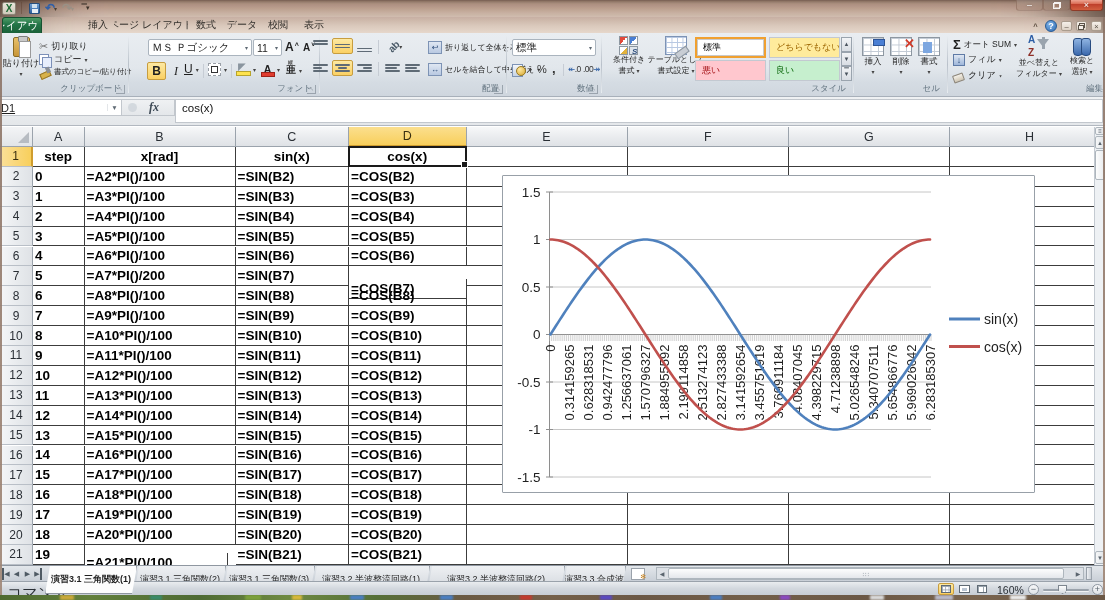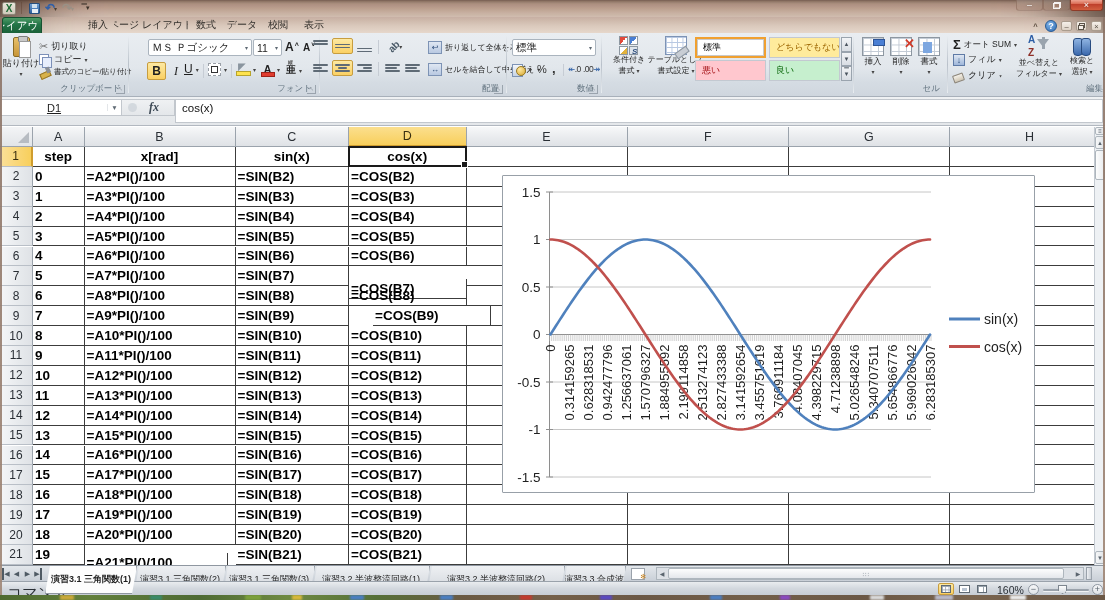--- a/index.html
+++ b/index.html
@@ -136,21 +136,21 @@
   .az-ic .z { position:absolute; left:0; bottom:0px; font-size:10px; font-weight:bold; color:#8e2f27; }
   .az-ic .fun { position:absolute; right:1px; top:3px; width:0; height:0; border-left:6px solid transparent; border-right:6px solid transparent; border-top:8px solid #9aa4ae; }
   .az-ic .fun:after { content:""; position:absolute; left:-1.5px; top:-10px; width:3px; height:12px; background:#9aa4ae; }
   .binoc { position:relative; width:20px; height:20px; }
   .binoc:before,.binoc:after { content:""; position:absolute; top:2px; width:8px; height:16px; background:linear-gradient(180deg,#8fb4e2,#3b69ad); border:1px solid #274b80; border-radius:3px 3px 4px 4px; }
   .binoc:before{ left:1px; } .binoc:after{ right:1px; }
 
   
   #formulabar { left:0; top:97px; width:1105px; height:29px; background:linear-gradient(180deg,#eff1f3,#e4e7ea); border-bottom:1px solid #b2b8c0; }
   #namebox { left:0px; top:2px; width:122px; height:17px; background:#fff; border:1px solid #c2c7cd; display:flex; align-items:center; }
-  #namebox .val { flex:1; text-align:center; font-size:11px;text-decoration:underline; }
+  #namebox .val { flex:1; text-align:left; font-size:11px;text-decoration:underline; }
   #namebox .arr { width:14px; font-size:6.5px; color:#5f6a74; text-align:center; border-left:1px solid #e3e6e9; }
   #fxgap { left:122px; top:2px; width:53px; height:17px; background:linear-gradient(180deg,#eff1f3,#e4e7ea); border:1px solid #c2c7cd; border-left:none; display:flex; align-items:center; }
   #fxcircle { width:9px; height:9px; border-radius:50%; background:#cdd3d9; margin-left:6px; opacity:.8; }
   #fx-label { margin-left:12px; font-family:"Liberation Serif",serif; font-style:italic; font-weight:bold; font-size:12px; color:#3e4a56; }
   #formula-field { left:175px; top:2px; right:2px; height:24px; background:#fff; border:1px solid #c2c7cd; font-size:11.5px; padding:2px 0 0 6px; color:#111; }
 
   
   #grid-viewport { left:0; top:127px; width:1094px; height:438px; background:#fff; overflow:hidden; }
   #colheaders { position:absolute; left:0; top:0; height:20px; width:100%; }
   .colhdr { position:absolute; top:0; height:20px; background:linear-gradient(180deg,#f7f8f9 0%,#e9ebee 55%,#dfe2e6 100%); border-right:1px solid #9ba3ac; border-bottom:1px solid #9ba3ac; display:flex; align-items:center; justify-content:center; font-size:12.5px; color:#2a2f35; }
@@ -472,20 +472,21 @@
         <div class="chip" style="left: 93px; top: 4px; background: rgb(255, 255, 255); color: rgb(0, 0, 0); border: 2px solid rgb(240, 160, 48); box-shadow: rgb(201, 201, 201) 0px 0px 0px 1px inset;">標準</div>
         <div class="chip" style="left: 167px; top: 4px; background: rgb(255, 235, 156); color: rgb(156, 101, 0);">どちらでもない</div>
         <div class="chip" style="left: 93px; top: 27px; background: rgb(255, 199, 206); color: rgb(156, 0, 6);">悪い</div>
         <div class="chip" style="left: 167px; top: 27px; background: rgb(198, 239, 206); color: rgb(0, 97, 0);">良い</div>
       </div>
     <div class="gal-scroll" style="right:2px;top:4px;height:44px;width:11px;">
       <div>▲</div>
       <div>▼</div>
       <div>▼<span style="position:absolute;margin-top:-7px;">▔</span></div>
     </div>
+    <div class="glabel">スタイル</div>
     <div class="gdiv"></div>
   </div>
 
   <div class="rgroup" id="g-cells" style="left:854px;width:94px;">
     <div class="rbtn-big" style="left:6px;top:4px;width:26px;">
       <span class="cells-ic ins"></span>
       <span>挿入</span>
         <span class="dd">▾</span>
     </div>
     <div class="rbtn-big" style="left:34px;top:4px;width:26px;">
@@ -626,39 +627,39 @@
       <div class="cell lalign" style="left: 949.5px; top: 99.6px; width: 161px; height: 19.9px;"></div>
       <div class="cell lalign" style="left: 33px; top: 119.5px; width: 51.5px; height: 19.9px;">4</div>
       <div class="cell lalign" style="left: 84.5px; top: 119.5px; width: 151px; height: 19.9px;">=A6*PI()/100</div>
       <div class="cell lalign" style="left: 235.5px; top: 119.5px; width: 113.5px; height: 19.9px;">=SIN(B6)</div>
       <div class="cell lalign" style="left: 349px; top: 119.5px; width: 117.5px; height: 19.9px;">=COS(B6)</div>
       <div class="cell lalign" style="left: 466.5px; top: 119.5px; width: 161px; height: 19.9px;"></div>
       <div class="cell lalign" style="left: 627.5px; top: 119.5px; width: 161.5px; height: 19.9px;"></div>
       <div class="cell lalign" style="left: 789px; top: 119.5px; width: 160.5px; height: 19.9px;"></div>
       <div class="cell lalign" style="left: 949.5px; top: 119.5px; width: 161px; height: 19.9px;"></div>
       <div class="cell lalign" style="left: 33px; top: 139.4px; width: 51.5px; height: 19.9px;">5</div>
-      <div class="cell lalign" style="left: 84.5px; top: 139.4px; width: 151px; height: 19.9px;">=A7*PI()/100</div>
+      <div class="cell lalign" style="left: 84.5px; top: 139.4px; width: 151px; height: 19.9px;">=A7*PI()/200</div>
       <div class="cell lalign" style="left: 235.5px; top: 139.4px; width: 113.5px; height: 19.9px;">=SIN(B7)</div>
       <div class="cell lalign" style="left: 349px; top: 139.4px; width: 117.5px; height: 19.9px; margin-top: 13px;">=COS(B7)</div>
       <div class="cell lalign" style="left: 466.5px; top: 139.4px; width: 161px; height: 19.9px;"></div>
       <div class="cell lalign" style="left: 627.5px; top: 139.4px; width: 161.5px; height: 19.9px;"></div>
       <div class="cell lalign" style="left: 789px; top: 139.4px; width: 160.5px; height: 19.9px;"></div>
       <div class="cell lalign" style="left: 949.5px; top: 139.4px; width: 161px; height: 19.9px;"></div>
       <div class="cell lalign" style="left: 33px; top: 159.3px; width: 51.5px; height: 19.9px;">6</div>
       <div class="cell lalign" style="left: 84.5px; top: 159.3px; width: 151px; height: 19.9px;">=A8*PI()/100</div>
       <div class="cell lalign" style="left: 235.5px; top: 159.3px; width: 113.5px; height: 19.9px;">=SIN(B8)</div>
       <div class="cell lalign" style="left: 349px; top: 159.3px; width: 117.5px; height: 19.9px;">=COS(B8)</div>
       <div class="cell lalign" style="left: 466.5px; top: 159.3px; width: 161px; height: 19.9px;"></div>
       <div class="cell lalign" style="left: 627.5px; top: 159.3px; width: 161.5px; height: 19.9px;"></div>
       <div class="cell lalign" style="left: 789px; top: 159.3px; width: 160.5px; height: 19.9px;"></div>
       <div class="cell lalign" style="left: 949.5px; top: 159.3px; width: 161px; height: 19.9px;"></div>
       <div class="cell lalign" style="left: 33px; top: 179.2px; width: 51.5px; height: 19.9px;">7</div>
       <div class="cell lalign" style="left: 84.5px; top: 179.2px; width: 151px; height: 19.9px; text-align: right;">=A9*PI()/100</div>
       <div class="cell lalign" style="left: 235.5px; top: 179.2px; width: 113.5px; height: 19.9px;">=SIN(B9)</div>
-      <div class="cell lalign" style="left: 349px; top: 179.2px; width: 117.5px; height: 19.9px; margin-left: 24px;">=COS(B9)</div>
+      <div class="cell lalign" style="left: 349px; top: 179.2px; width: 117.5px; height: 19.9px;">=COS(B9)</div>
       <div class="cell lalign" style="left: 466.5px; top: 179.2px; width: 161px; height: 19.9px;"></div>
       <div class="cell lalign" style="left: 627.5px; top: 179.2px; width: 161.5px; height: 19.9px;"></div>
       <div class="cell lalign" style="left: 789px; top: 179.2px; width: 160.5px; height: 19.9px;"></div>
       <div class="cell lalign" style="left: 949.5px; top: 179.2px; width: 161px; height: 19.9px;"></div>
       <div class="cell lalign" style="left: 33px; top: 199.1px; width: 51.5px; height: 19.9px;">8</div>
       <div class="cell lalign" style="left: 84.5px; top: 199.1px; width: 151px; height: 19.9px;">=A10*PI()/100</div>
       <div class="cell lalign" style="left: 235.5px; top: 199.1px; width: 113.5px; height: 19.9px;">=SIN(B10)</div>
       <div class="cell lalign" style="left: 349px; top: 199.1px; width: 117.5px; height: 19.9px;">=COS(B10)</div>
       <div class="cell lalign" style="left: 466.5px; top: 199.1px; width: 161px; height: 19.9px;"></div>
       <div class="cell lalign" style="left: 627.5px; top: 199.1px; width: 161.5px; height: 19.9px;"></div>

